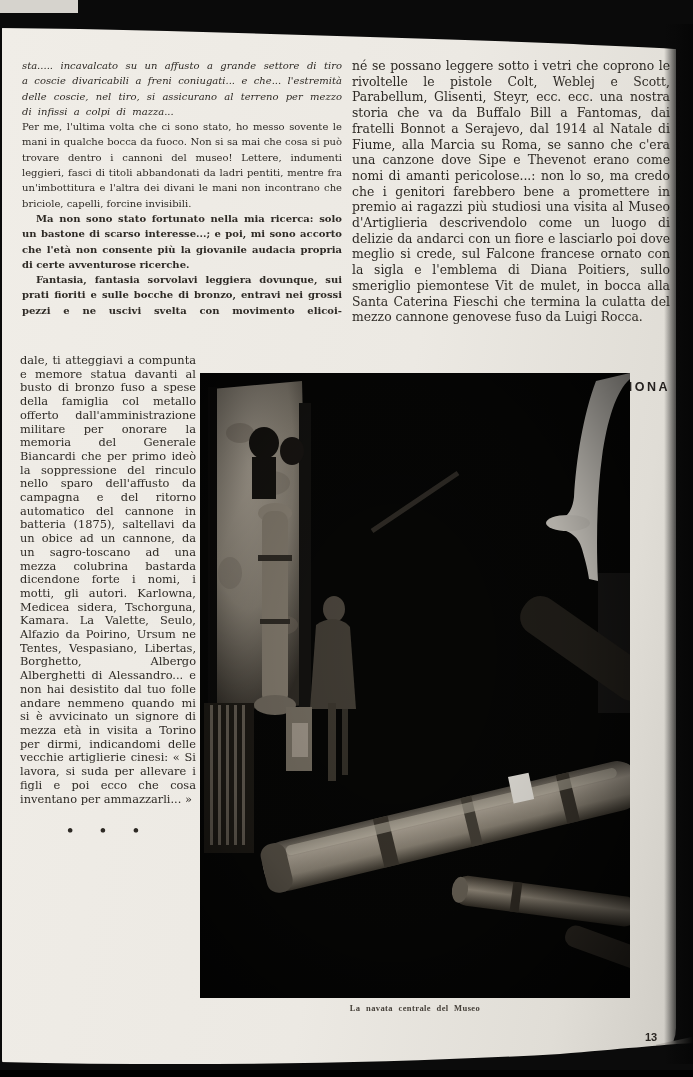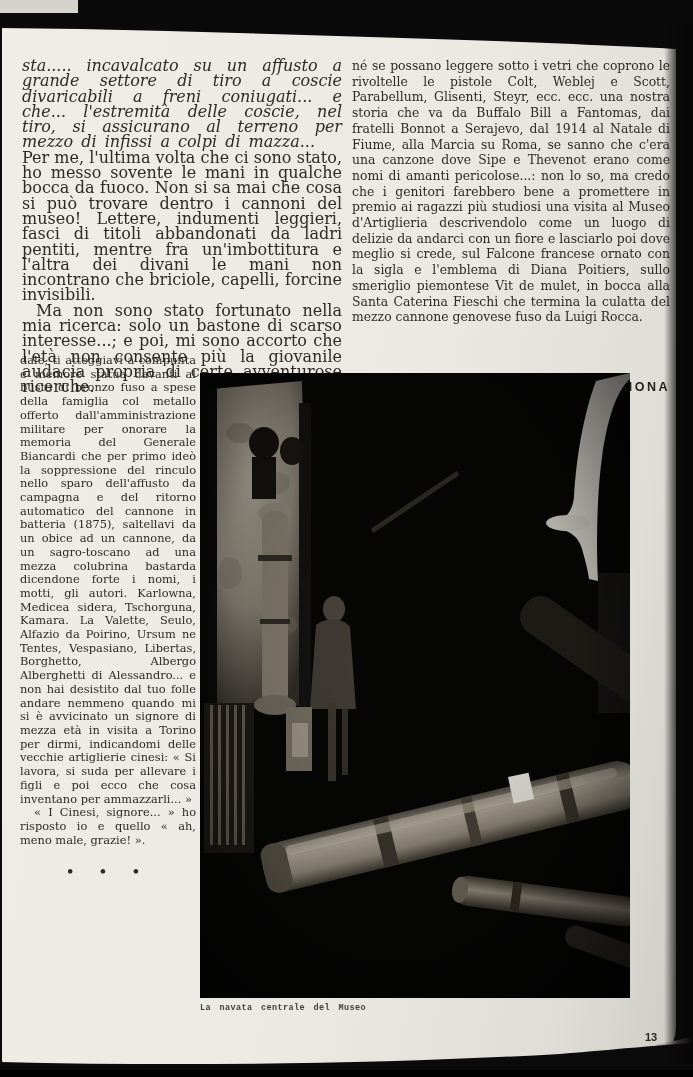--- a/index.html
+++ b/index.html
@@ -14,43 +14,43 @@
     font-family:"DejaVu Serif","Liberation Serif",serif;
   }
   
   #page{
     position:absolute;left:2px;top:26px;width:674px;height:1038px;
     background:linear-gradient(100deg,#f0ede7 0%,#ece9e3 55%,#e0ddd6 85%,#cfccc5 100%);
     border-radius:3px 10px 36px 4px;
   }
   
   .col{position:absolute;color:var(--ink);}
-  #col-left-wide{left:22px;top:58px;width:320px;font-size:16px;line-height:15.3px;}
+  #col-left-wide{left:22px;top:58px;width:320px;font-size:10px;line-height:15.3px;}
   #col-left-narrow{left:20px;top:354px;width:176px;font-size:11.4px;line-height:13.7px;}
   #col-right{left:352px;top:58px;width:318px;font-size:12.4px;line-height:15.7px;}
   .para{margin:0;text-align:justify;text-justify:inter-word;}
   .para.italic{font-style:italic;word-spacing:3px;}
-  .para.indent{text-indent:14px;}
+  .para.indent{text-indent:14px;font-weight:bold;}
   .para.runon{text-align-last:justify;}
   .para.separator{
     text-align:center;text-align-last:center;text-indent:0;
     letter-spacing:10px;font-weight:bold;font-size:13px;
     margin:18px 0 16px 0;
   }
   #signature{
     margin-top:12px;text-align:right;padding-right:6px;
     font-family:"Liberation Sans","DejaVu Sans",sans-serif;
     font-weight:bold;font-size:12.5px;letter-spacing:2.5px;color:#262220;
   }
   
   #photo{position:absolute;left:200px;top:373px;width:430px;height:625px;}
   #photo svg{display:block;width:430px;height:625px;}
   #caption{
     position:absolute;left:200px;top:1003px;width:430px;
-    font-family:Liberation Mono, monospace;
+    text-align:center;font-family:Liberation Serif, serif;
     font-weight:bold;font-size:8.5px;letter-spacing:.4px;word-spacing:3px;color:#46413a;
   }
   #page-number{
     position:absolute;left:645px;top:1031px;width:24px;
     font-family:"Liberation Sans","DejaVu Sans",sans-serif;
     font-weight:bold;font-size:11px;color:#2a2622;
   }
   
   .band{position:absolute;left:0;width:693px;pointer-events:none;}
   #band-top{top:0;height:64px;}
@@ -70,25 +70,25 @@
 
 <div id="canvas">
 
   <div id="page">
   </div>
 
   <div id="col-left-wide" class="col">
       <p class="para italic">sta..... incavalcato su un affusto a grande settore di tiro a coscie divaricabili a freni coniugati... e che... l'estremità delle coscie, nel tiro, si assicurano al terreno per mezzo di infissi a colpi di mazza...</p>
       <p class="para plain">Per me, l'ultima volta che ci sono stato, ho messo sovente le mani in qualche bocca da fuoco. Non si sa mai che cosa si può trovare dentro i cannoni del museo! Lettere, indumenti leggieri, fasci di titoli abbandonati da ladri pentiti, mentre fra un'imbottitura e l'altra dei divani le mani non incontrano che briciole, capelli, forcine invisibili.</p>
       <p class="para indent">Ma non sono stato fortunato nella mia ricerca: solo un bastone di scarso interesse...; e poi, mi sono accorto che l'età non consente più la giovanile audacia propria di certe avventurose ricerche.</p>
+      <p class="para indent runon">Fantasia, fantasia sorvolavi leggiera dovunque, sui prati fioriti e sulle bocche di bronzo, entravi nei grossi pezzi e ne uscivi svelta con movimento elicoi-</p>
     </div>
 
   <div id="col-left-narrow" class="col">
       <p class="para plain">dale, ti atteggiavi a compunta e memore statua davanti al busto di bronzo fuso a spese della famiglia col metallo offerto dall'amministrazione militare per onorare la memoria del Generale Biancardi che per primo ideò la soppressione del rinculo nello sparo dell'affusto da campagna e del ritorno automatico del cannone in batteria (1875), saltellavi da un obice ad un cannone, da un sagro-toscano ad una mezza colubrina bastarda dicendone forte i nomi, i motti, gli autori. Karlowna, Medicea sidera, Tschorguna, Kamara. La Valette, Seulo, Alfazio da Poirino, Ursum ne Tentes, Vespasiano, Libertas, Borghetto, Albergo Alberghetti di Alessandro... e non hai desistito dal tuo folle andare nemmeno quando mi si è avvicinato un signore di mezza età in visita a Torino per dirmi, indicandomi delle vecchie artiglierie cinesi: « Si lavora, si suda per allevare i figli e poi ecco che cosa inventano per ammazzarli... »</p>
-      <p class="para indent">« I Cinesi, signore... » ho risposto io e quello « ah, meno male, grazie! ».</p>
       <p class="para separator">• • •</p>
     </div>
 
   <div id="col-right" class="col">
   <p class="para plain">né se possano leggere sotto i vetri che coprono le rivoltelle le pistole Colt, Weblej e Scott, Parabellum, Glisenti, Steyr, ecc. ecc. una nostra storia che va da Buffalo Bill a Fantomas, dai fratelli Bonnot a Serajevo, dal 1914 al Natale di Fiume, alla Marcia su Roma, se sanno che c'era una canzone dove Sipe e Thevenot erano come nomi di amanti pericolose...: non lo so, ma credo che i genitori farebbero bene a promettere in premio ai ragazzi più studiosi una visita al Museo d'Artiglieria descrivendolo come un luogo di delizie da andarci con un fiore e lasciarlo poi dove meglio si crede, sul Falcone francese ornato con la sigla e l'emblema di Diana Poitiers, sullo smeriglio piemontese Vit de mulet, in bocca alla Santa Caterina Fieschi che termina la culatta del mezzo cannone genovese fuso da Luigi Rocca.</p>
     </div>
   <div id="signature" class="col" style="left:352px;top:368px;width:318px;">ITALO CREMONA</div>
 
   <div id="photo">
     <svg viewBox="0 0 430 625" xmlns="http://www.w3.org/2000/svg">

